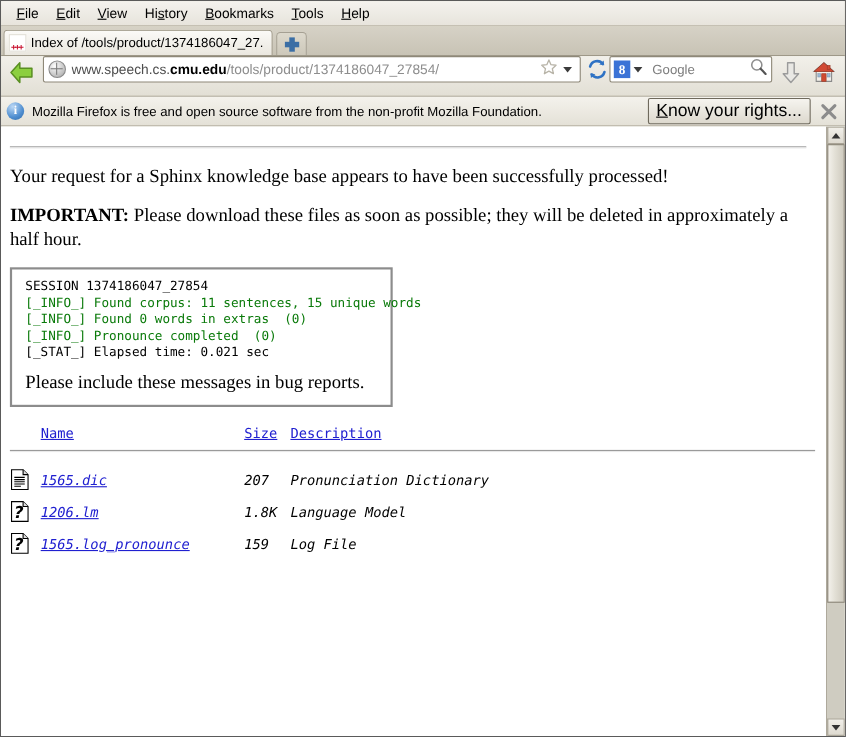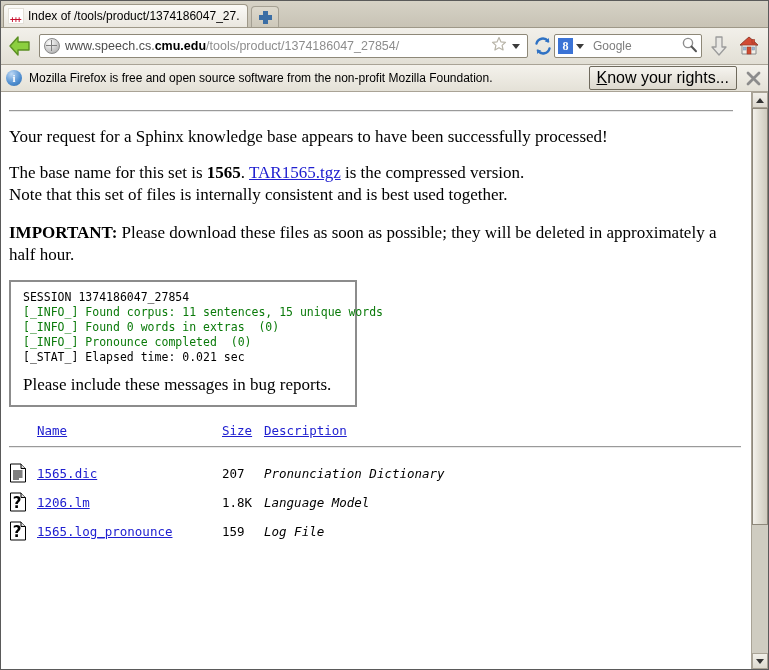--- a/index.html
+++ b/index.html
@@ -105,21 +105,21 @@
   }
   .plus-icon i.h { left:0; top:4px; width:13px; height:5px; }
   .plus-icon i.v { top:0; left:4px; width:5px; height:13px; }
 
   
   .navbar {
     height: 36px;
     background: linear-gradient(to bottom,#f2f0ea 0%,#e2dfd5 100%);
     border-bottom: 1px solid #a9a396;
     display: flex;
-    align-items: center;
+    align-items: flex-start;
     padding: 0 4px;
     flex: none;
   }
   .nav-btn {
     width: 30px; height: 30px;
     display: flex; align-items: center; justify-content: center;
     flex: none;
   }
   .urlbar {
     flex: 1;
@@ -309,20 +309,21 @@
   .hr-row hr {
     border: none;
     border-top: 1px solid #9a9a9a;
     border-bottom: 1px solid #e9e9e9;
     margin: 0 0 6px 0;
   }
   table.filetable td {
     padding: 4px 0 5px 0;
     vertical-align: middle;
     color: #000;
+    font-style: italic;
   }
   td.c-name a { color: #2020d0; text-decoration: underline; }
   td.c-size { text-align: left; padding-right: 10px; }
   td.c-desc { font-style: italic; }
 
   
   .ficon { width: 18px; height: 20px; display: block; }
 
   
   .scrollbar {
@@ -355,20 +356,29 @@
   }
   .tri-down {
     width:0;height:0;border-left:4px solid transparent;border-right:4px solid transparent;border-top:5px solid #333;
   }
 </style>
 </head>
 <body>
 
 <div id="app">
 
+  <div class="menubar">
+    <div class="menu-item"><u>F</u><span>ile</span></div>
+    <div class="menu-item"><u>E</u>dit</div>
+    <div class="menu-item"><u>V</u>iew</div>
+    <div class="menu-item">Hi<u>s</u>tory</div>
+    <div class="menu-item"><u>B</u>ookmarks</div>
+    <div class="menu-item"><u>T</u>ools</div>
+    <div class="menu-item"><u>H</u>elp</div>
+  </div>
 
   <div class="tabbar">
     <div class="tab">
       <div class="tab-favicon">
         <div class="cmu-txt">cmu</div>
         <div class="cmu-marks">+++</div>
       </div>
       <span class="tab-title">Index of /tools/product/1374186047_27...</span>
     </div>
     <div class="newtab">
@@ -448,24 +458,20 @@
   </div>
 
   <div class="content-wrap">
     <div class="page">
 
 
       <hr class="rule">
 
       <p class="para">Your request for a Sphinx knowledge base appears to have been successfully processed!</p>
 
-      <p class="para tight">
-        <span>The base name for this set is </span><span class="bold">1565</span><span>. </span><a class="link" href="#">TAR1565.tgz</a><span> is the compressed version.</span><br>
-        <span>Note that this set of files is internally consistent and is best used together.</span>
-      </p>
 
       <p class="para">
         <span class="bold">IMPORTANT:</span><span> Please download these files as soon as possible; they will be deleted in approximately a half hour.</span>
       </p>
 
       <div class="logbox">
         <div class="logline plain">SESSION 1374186047_27854</div>
         <div class="logline info">[_INFO_] Found corpus: 11 sentences, 15 unique words</div>
         <div class="logline info">[_INFO_] Found 0 words in extras  (0)</div>
         <div class="logline info">[_INFO_] Pronounce completed  (0)</div>

